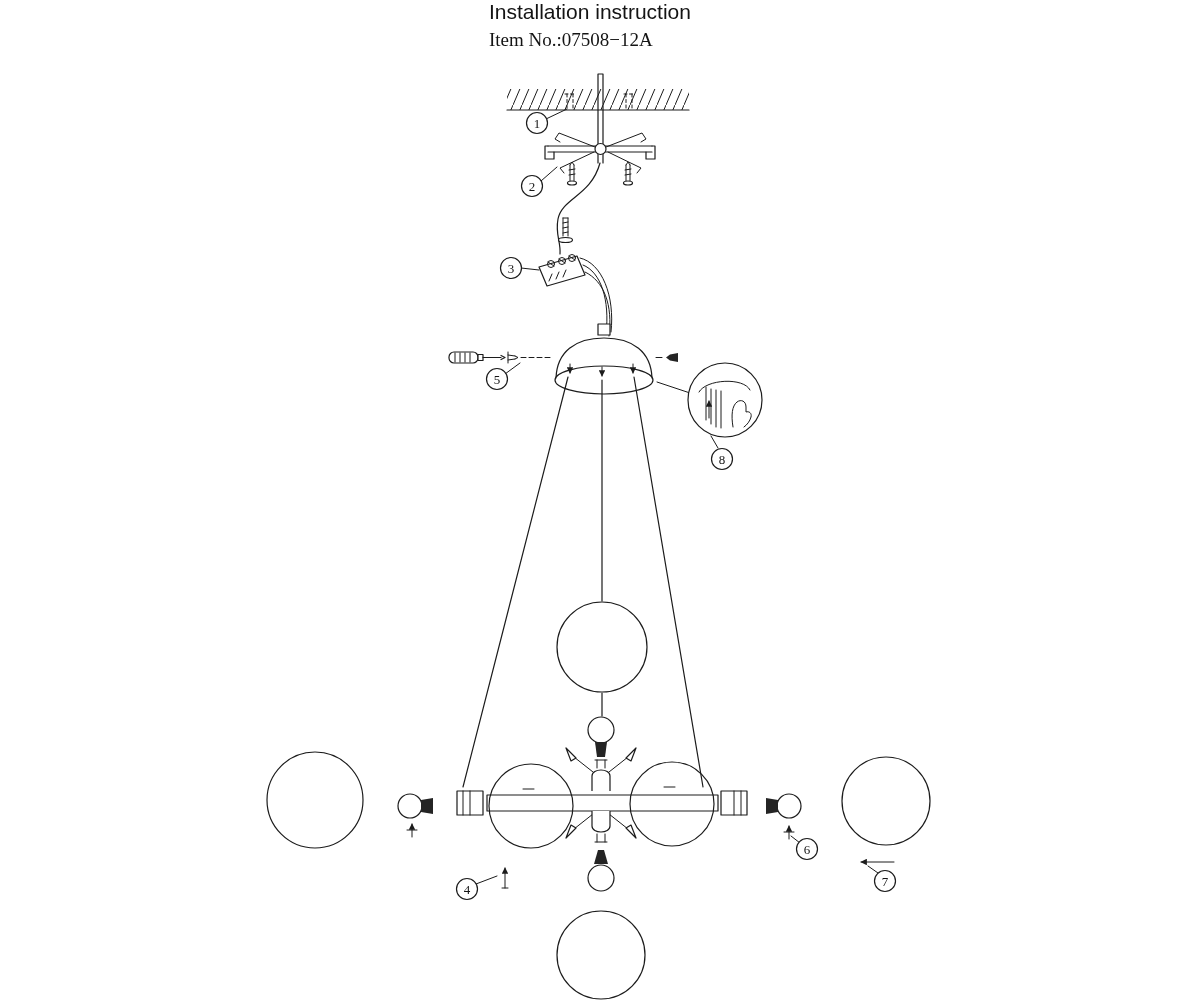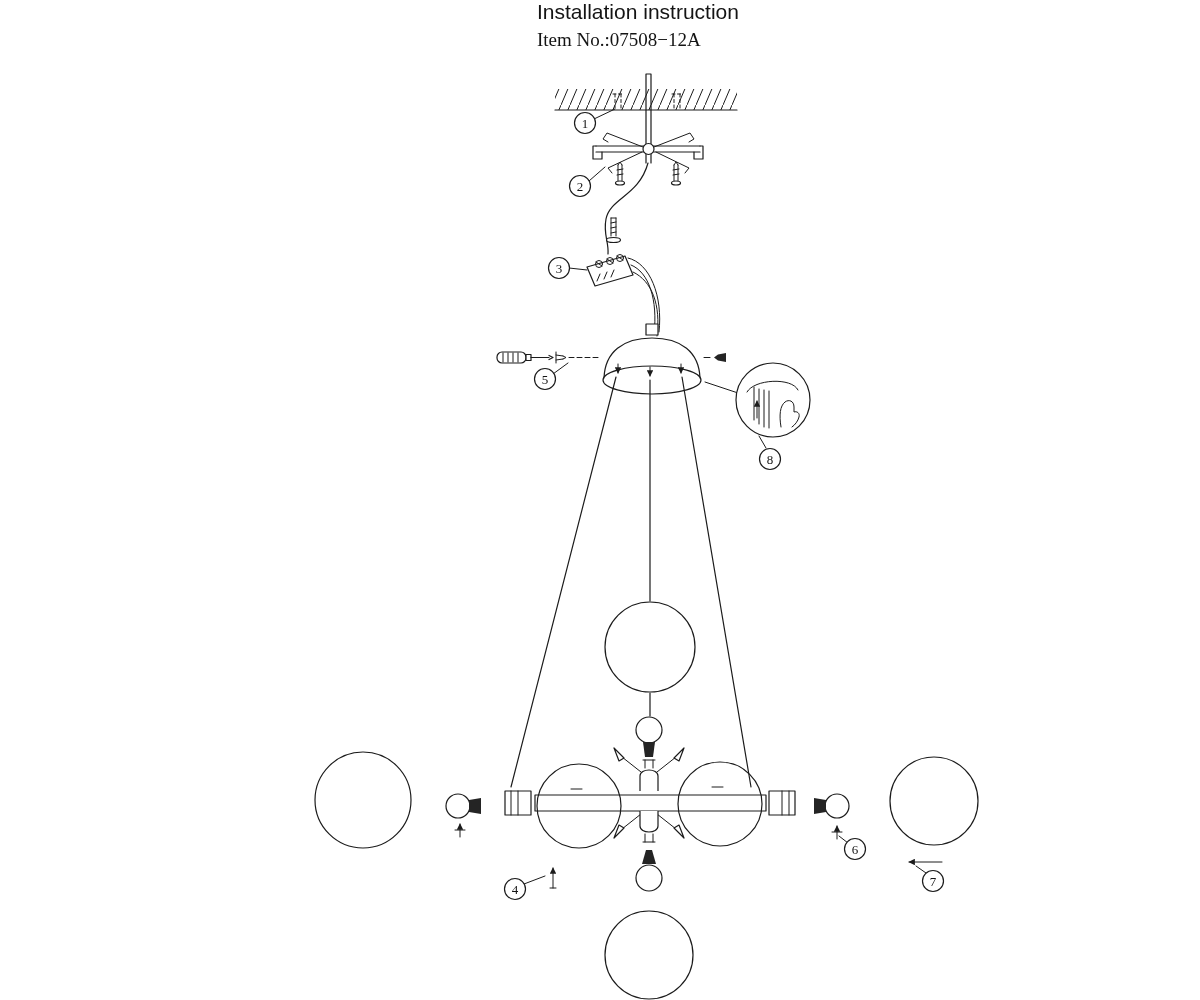--- a/index.html
+++ b/index.html
@@ -1,16 +1,16 @@
 <!DOCTYPE html>
 <html><head>
 <meta charset="utf-8">
 <style>
   html,body { margin:0; padding:0; background:#ffffff; }
-  .canvas { position:relative; width:1052px; height:1000px; background:#ffffff; overflow:hidden;padding-left:48px; }
+  .canvas { position:relative; width:1052px; height:1000px; background:#ffffff; overflow:hidden; }
   svg { display:block; }
   .ln   { fill:none; stroke:#1c1c1c; stroke-width:1.2; stroke-linecap:round; stroke-linejoin:round; }
   .lt   { fill:none; stroke:#1c1c1c; stroke-width:1;   stroke-linecap:round; stroke-linejoin:round; }
   .fw   { fill:#ffffff; stroke:#1c1c1c; stroke-width:1.2; stroke-linejoin:round; }
   .dk   { fill:#242424; stroke:none; }
   .dash { stroke-dasharray:5 3; }
   .dash2{ stroke-dasharray:3 2.5; }
   text.title { font:21px "Liberation Sans", sans-serif; fill:#141414; }
   text.sub   { font:19px "Liberation Serif", serif;     fill:#141414; }
   text.step  { font:13px "Liberation Serif", serif;     fill:#141414; text-anchor:middle; }

